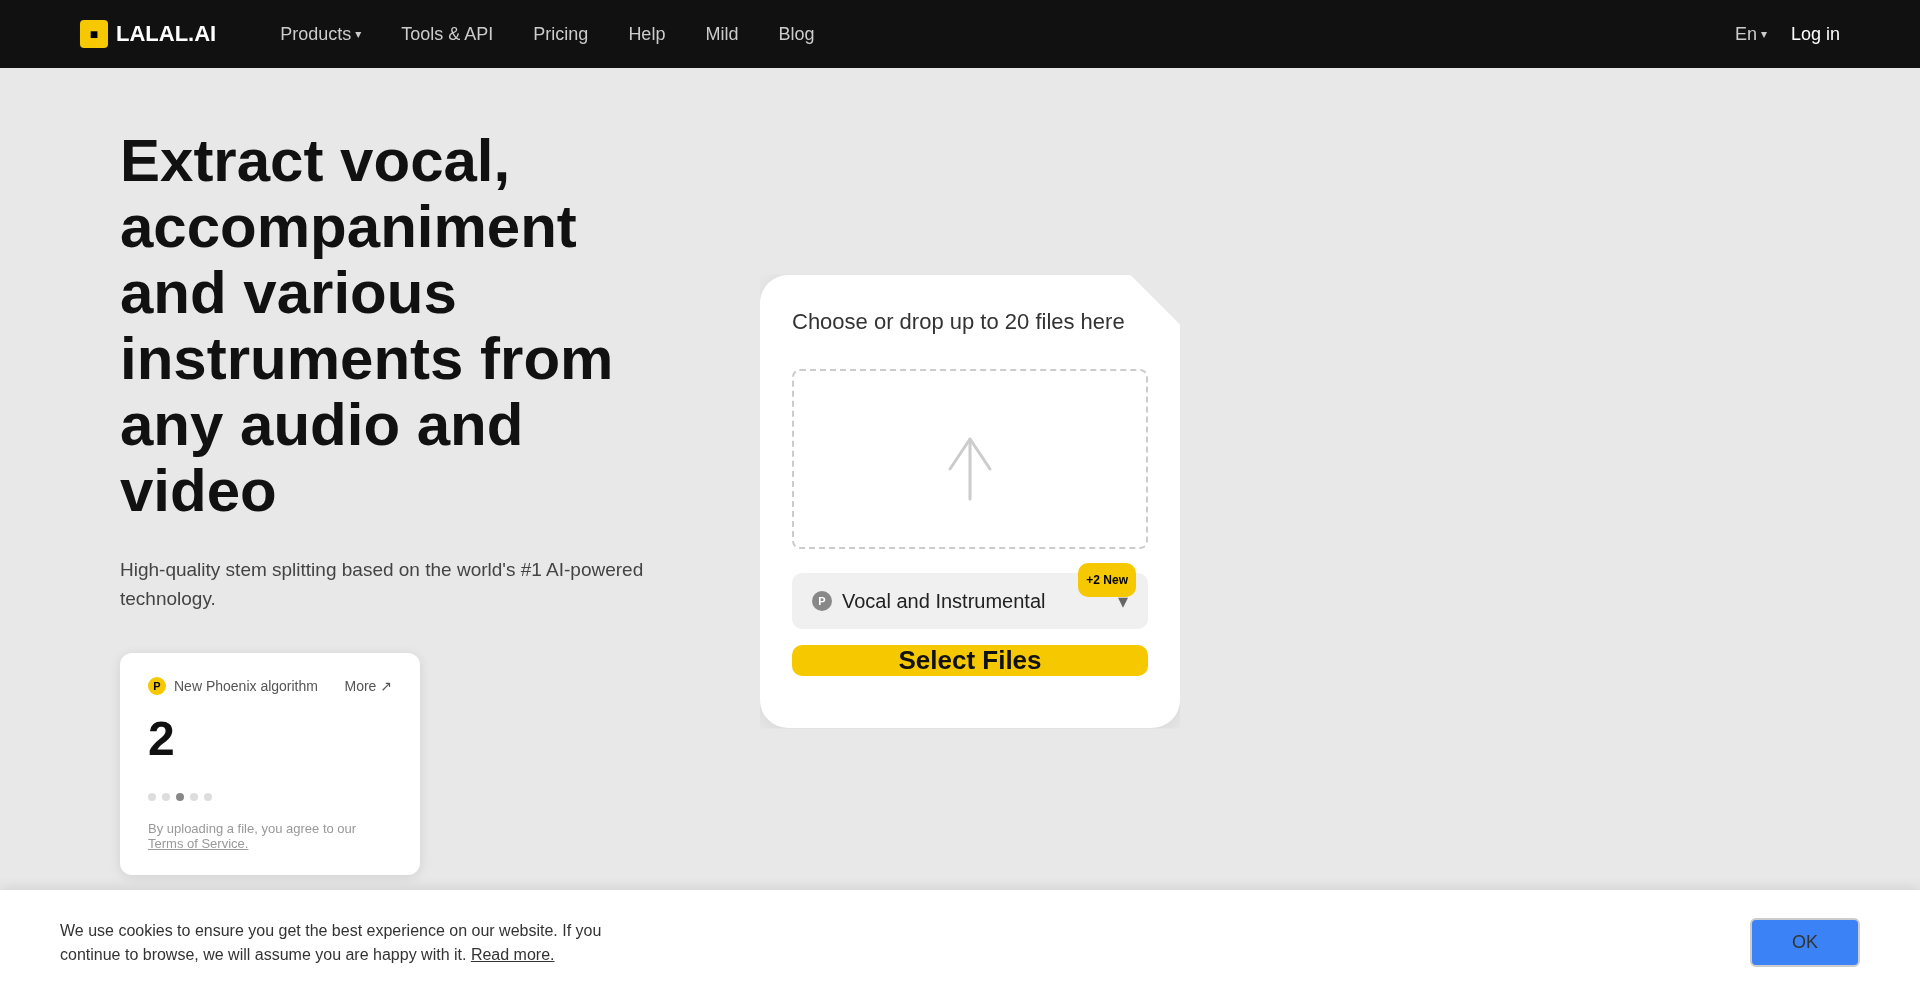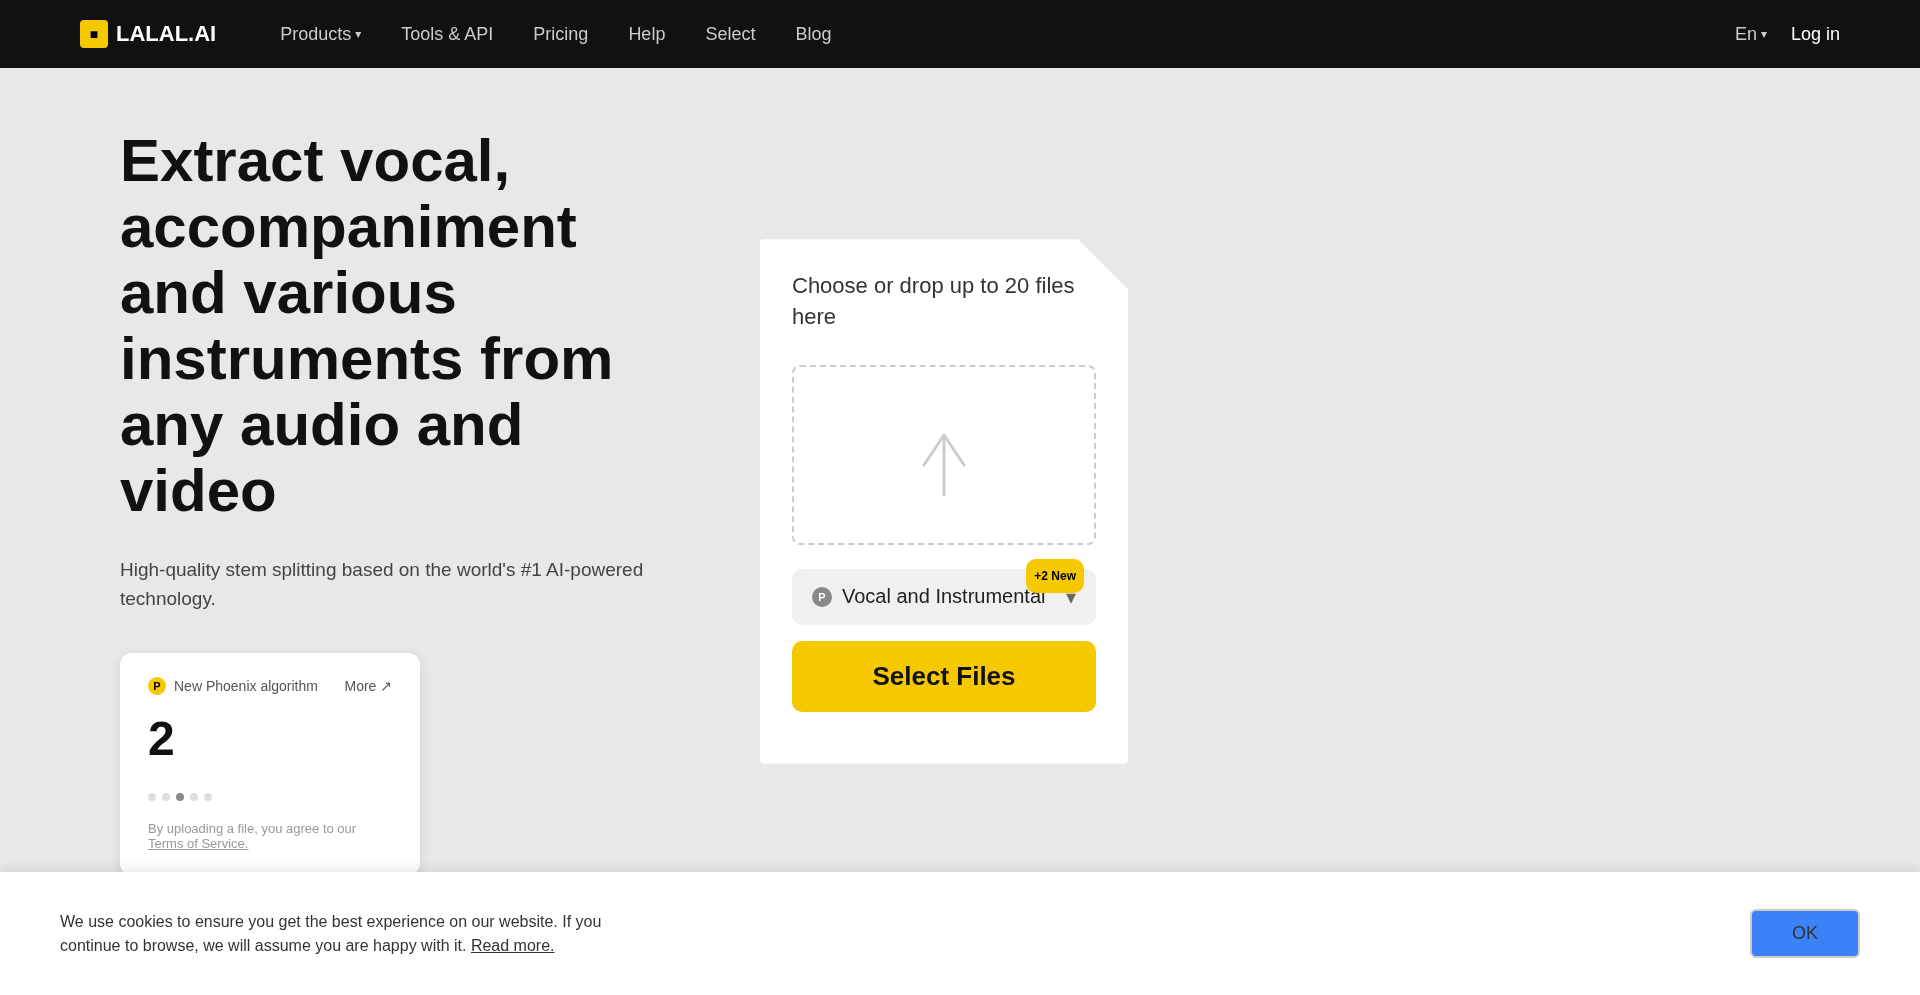--- a/index.html
+++ b/index.html
@@ -67,23 +67,23 @@
     .mini-card-stat { display: flex; align-items: baseline; gap: 12px; margin-bottom: 8px; }
     .stat-number { font-size: 48px; font-weight: 700; color: #111; }
     .card-dots { display: flex; gap: 6px; margin-top: 16px; }
     .card-dot { width: 8px; height: 8px; border-radius: 50%; background: #ddd; }
     .card-dot.active { background: #888; }
     .mini-card-footer { font-size: 13px; color: #999; margin-top: 20px; }
     .terms-link { text-decoration: underline; cursor: pointer; }
 
     
     .upload-panel {
-      background: #fff; border-radius: 4px;
+      background: #fff; border-radius: 28px;
       padding: 32px 32px 32px 32px;
-      width: 368px; flex-shrink: 0;
+      width: 420px; flex-shrink: 0;
       position: relative;
       box-shadow: 0 4px 24px rgba(0,0,0,0.08);
       
       clip-path: polygon(0 0, calc(100% - 50px) 0, 100% 50px, 100% 100%, 0 100%);
     }
     .upload-header { font-size: 22px; color: #333; margin-bottom: 32px; line-height: 1.4; }
     .upload-area {
       border: 2px dashed #ccc; border-radius: 8px;
       min-height: 180px; display: flex; align-items: center; justify-content: center;
       margin-bottom: 24px; cursor: pointer;
@@ -106,21 +106,21 @@
     }
     .new-badge {
       position: absolute; top: -10px; right: 12px;
       background: #f5c800; color: #000; font-size: 12px; font-weight: 700;
       padding: 10px 8px; border-radius: 10px;
     }
     .dropdown-chevron { font-size: 20px; color: #666; }
 
     .select-files-btn {
       background: #f5c800; color: #111; font-size: 26px; font-weight: 600;
-      border: none; border-radius: 10px; width: 100%; padding: 20px;
+      border: none; border-radius: 10px; width: 100%; 
       cursor: pointer; margin-bottom: 20px;
     }
 
     .upload-options { font-size: 14px; color: #666; }
     .upload-options-row { display: flex; align-items: center; gap: 8px; margin-bottom: 6px; }
     .toggle-switch {
       width: 32px; height: 18px; background: #ccc; border-radius: 10px;
       display: inline-block; position: relative; cursor: pointer;
     }
     .toggle-switch::after {
@@ -128,21 +128,21 @@
       background: #fff; border-radius: 50%; top: 2px; left: 2px;
     }
     .processing-levels { display: flex; align-items: center; gap: 8px; margin-top: 4px; }
     .level-label { font-size: 15px; color: #999; }
     .level-active { font-size: 15px; color: #333; font-weight: 600; text-decoration: underline; cursor: pointer; }
 
     
     .cookie-banner {
       position: fixed; bottom: 0; left: 0; right: 0;
       background: #fff; color: #333;
-      padding: 37px 60px;
+      padding: 28px 60px;
       display: flex; align-items: center; justify-content: space-between;
       box-shadow: 0 -2px 12px rgba(0,0,0,0.1);
       z-index: 999;
     }
     .cookie-text { font-size: 16px; color: #333; max-width: 600px; line-height: 1.5; }
     .cookie-link { text-decoration: underline; cursor: pointer; }
     .ok-btn {
       background: #3b82f6; border: 2px solid #ccc; color: #333;
       font-size: 18px; padding: 12px 40px; border-radius: 6px; cursor: pointer;
       font-weight: 500;
@@ -170,21 +170,21 @@
     <a class="nav-link">
       <span>Tools &amp; API</span>
     </a>
     <a class="nav-link">
       <span>Pricing</span>
     </a>
     <a class="nav-link">
       <span>Help</span>
     </a>
     <a class="nav-link">
-      <span>Select</span>
+      <span>Mild</span>
     </a>
     <a class="nav-link">
       <span>Blog</span>
     </a>
   </div>
   <div class="nav-right">
     <span class="nav-lang">
       <span>En</span>
       <span class="chevron-down">▾</span>
     </span>

